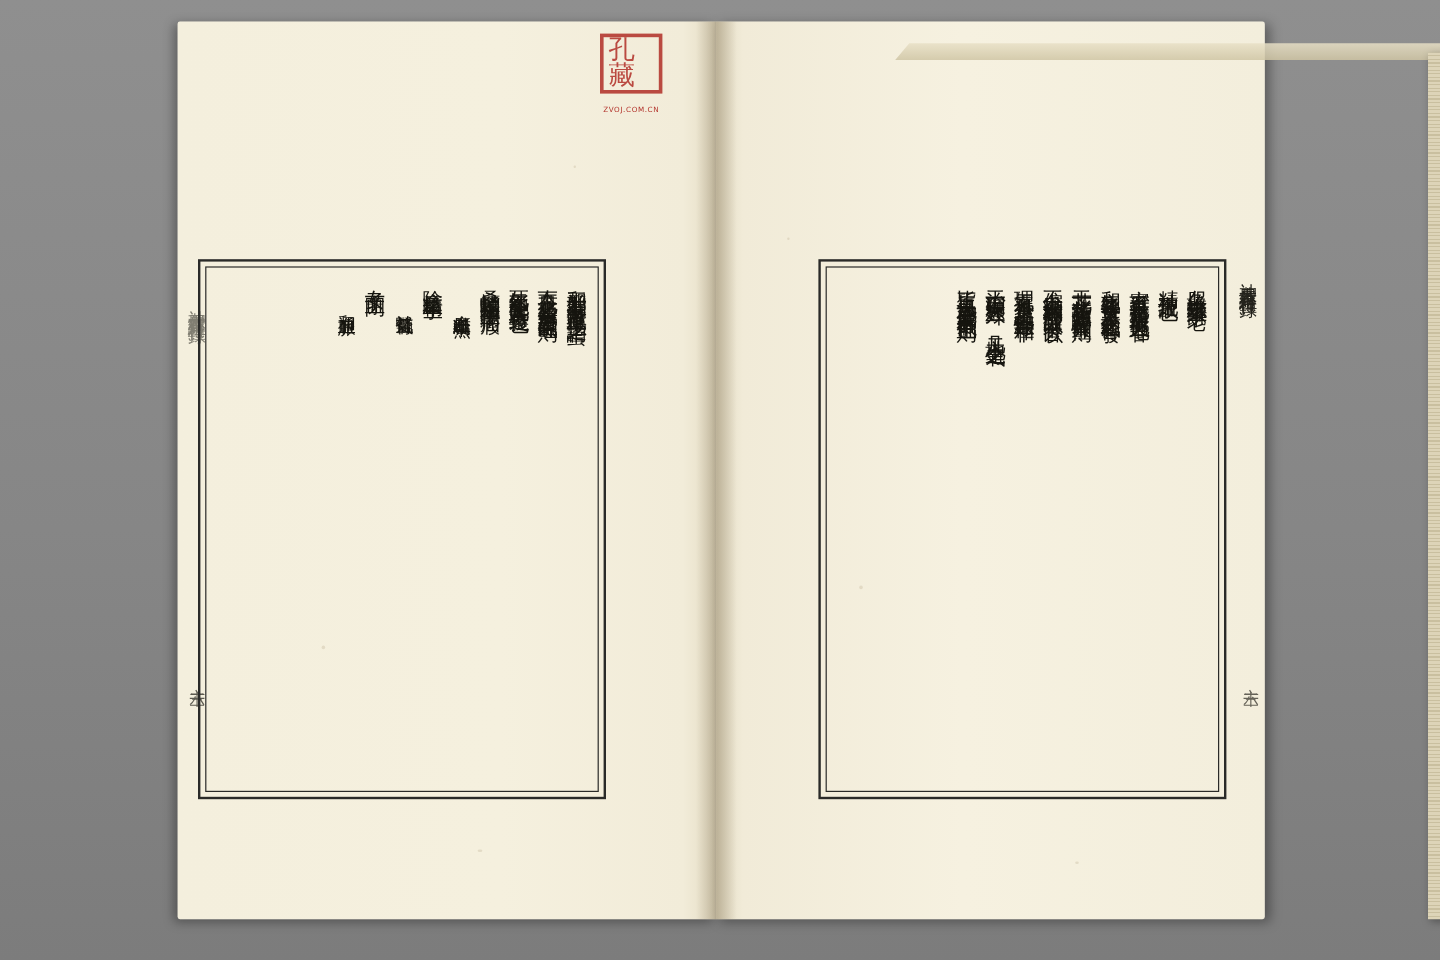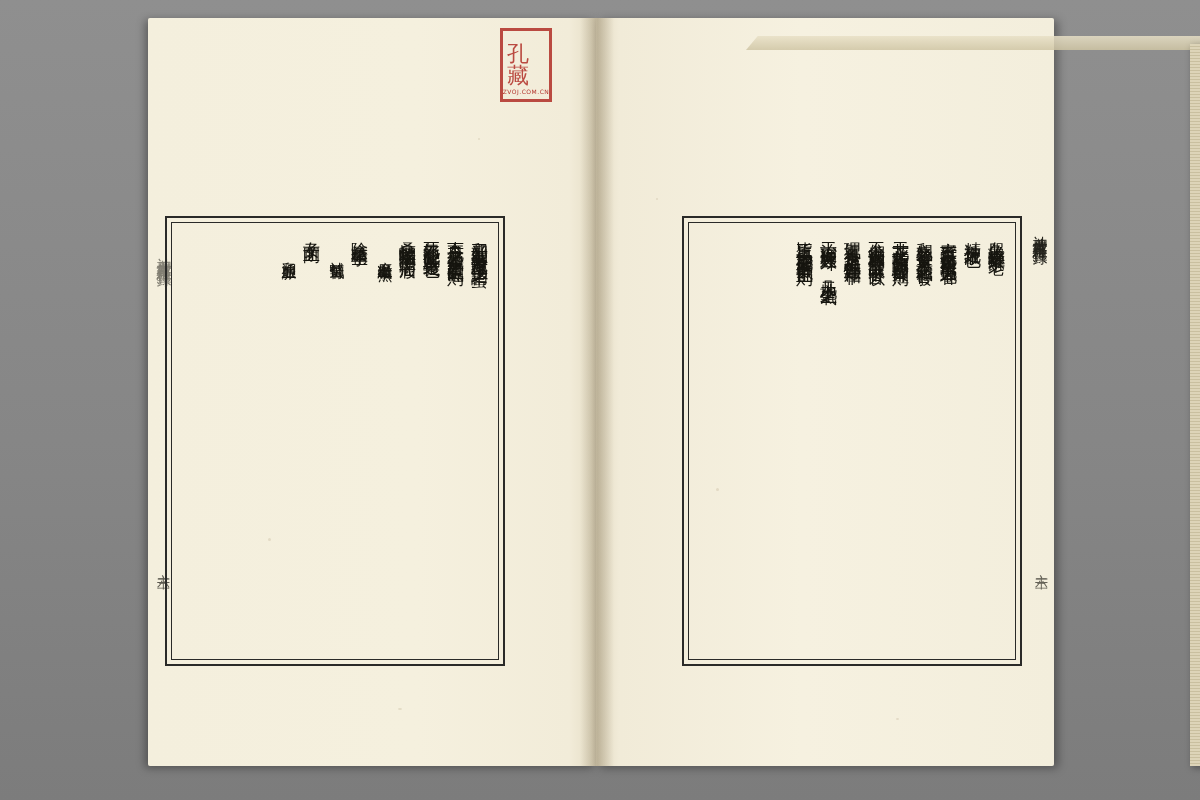--- a/index.html
+++ b/index.html
@@ -95,21 +95,21 @@
     border-radius: 50%;
     background: rgba(150,130,90,0.18);
   }
 
   
   .seal {
     position: absolute;
     left: 500px;
     top: 28px;
     width: 52px;
-    height: 74px;
+    height: 50px;
     border: 3px solid #b3342c;
     box-sizing: border-box;
     color: #b3342c;
     font-family: "DejaVu Serif", serif;
     opacity: 0.88;
   }
   .seal .glyphs {
     position: absolute;
     inset: 4px;
     display: flex;

